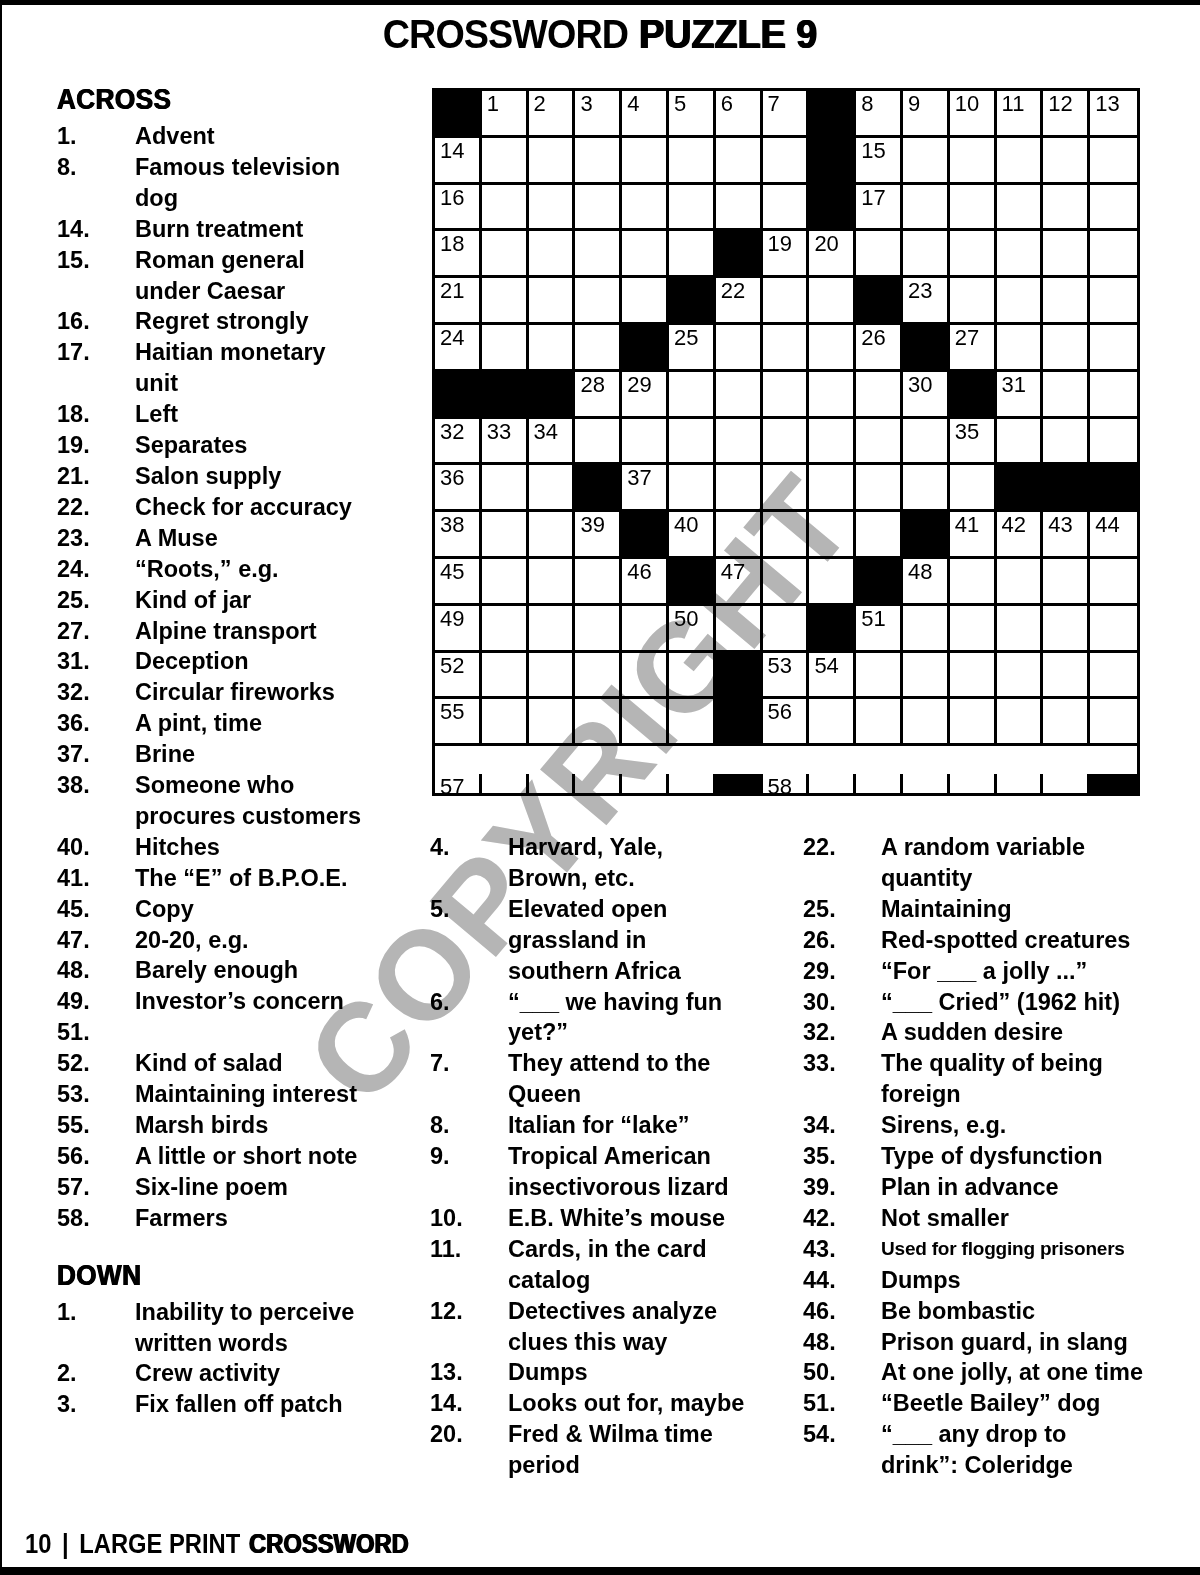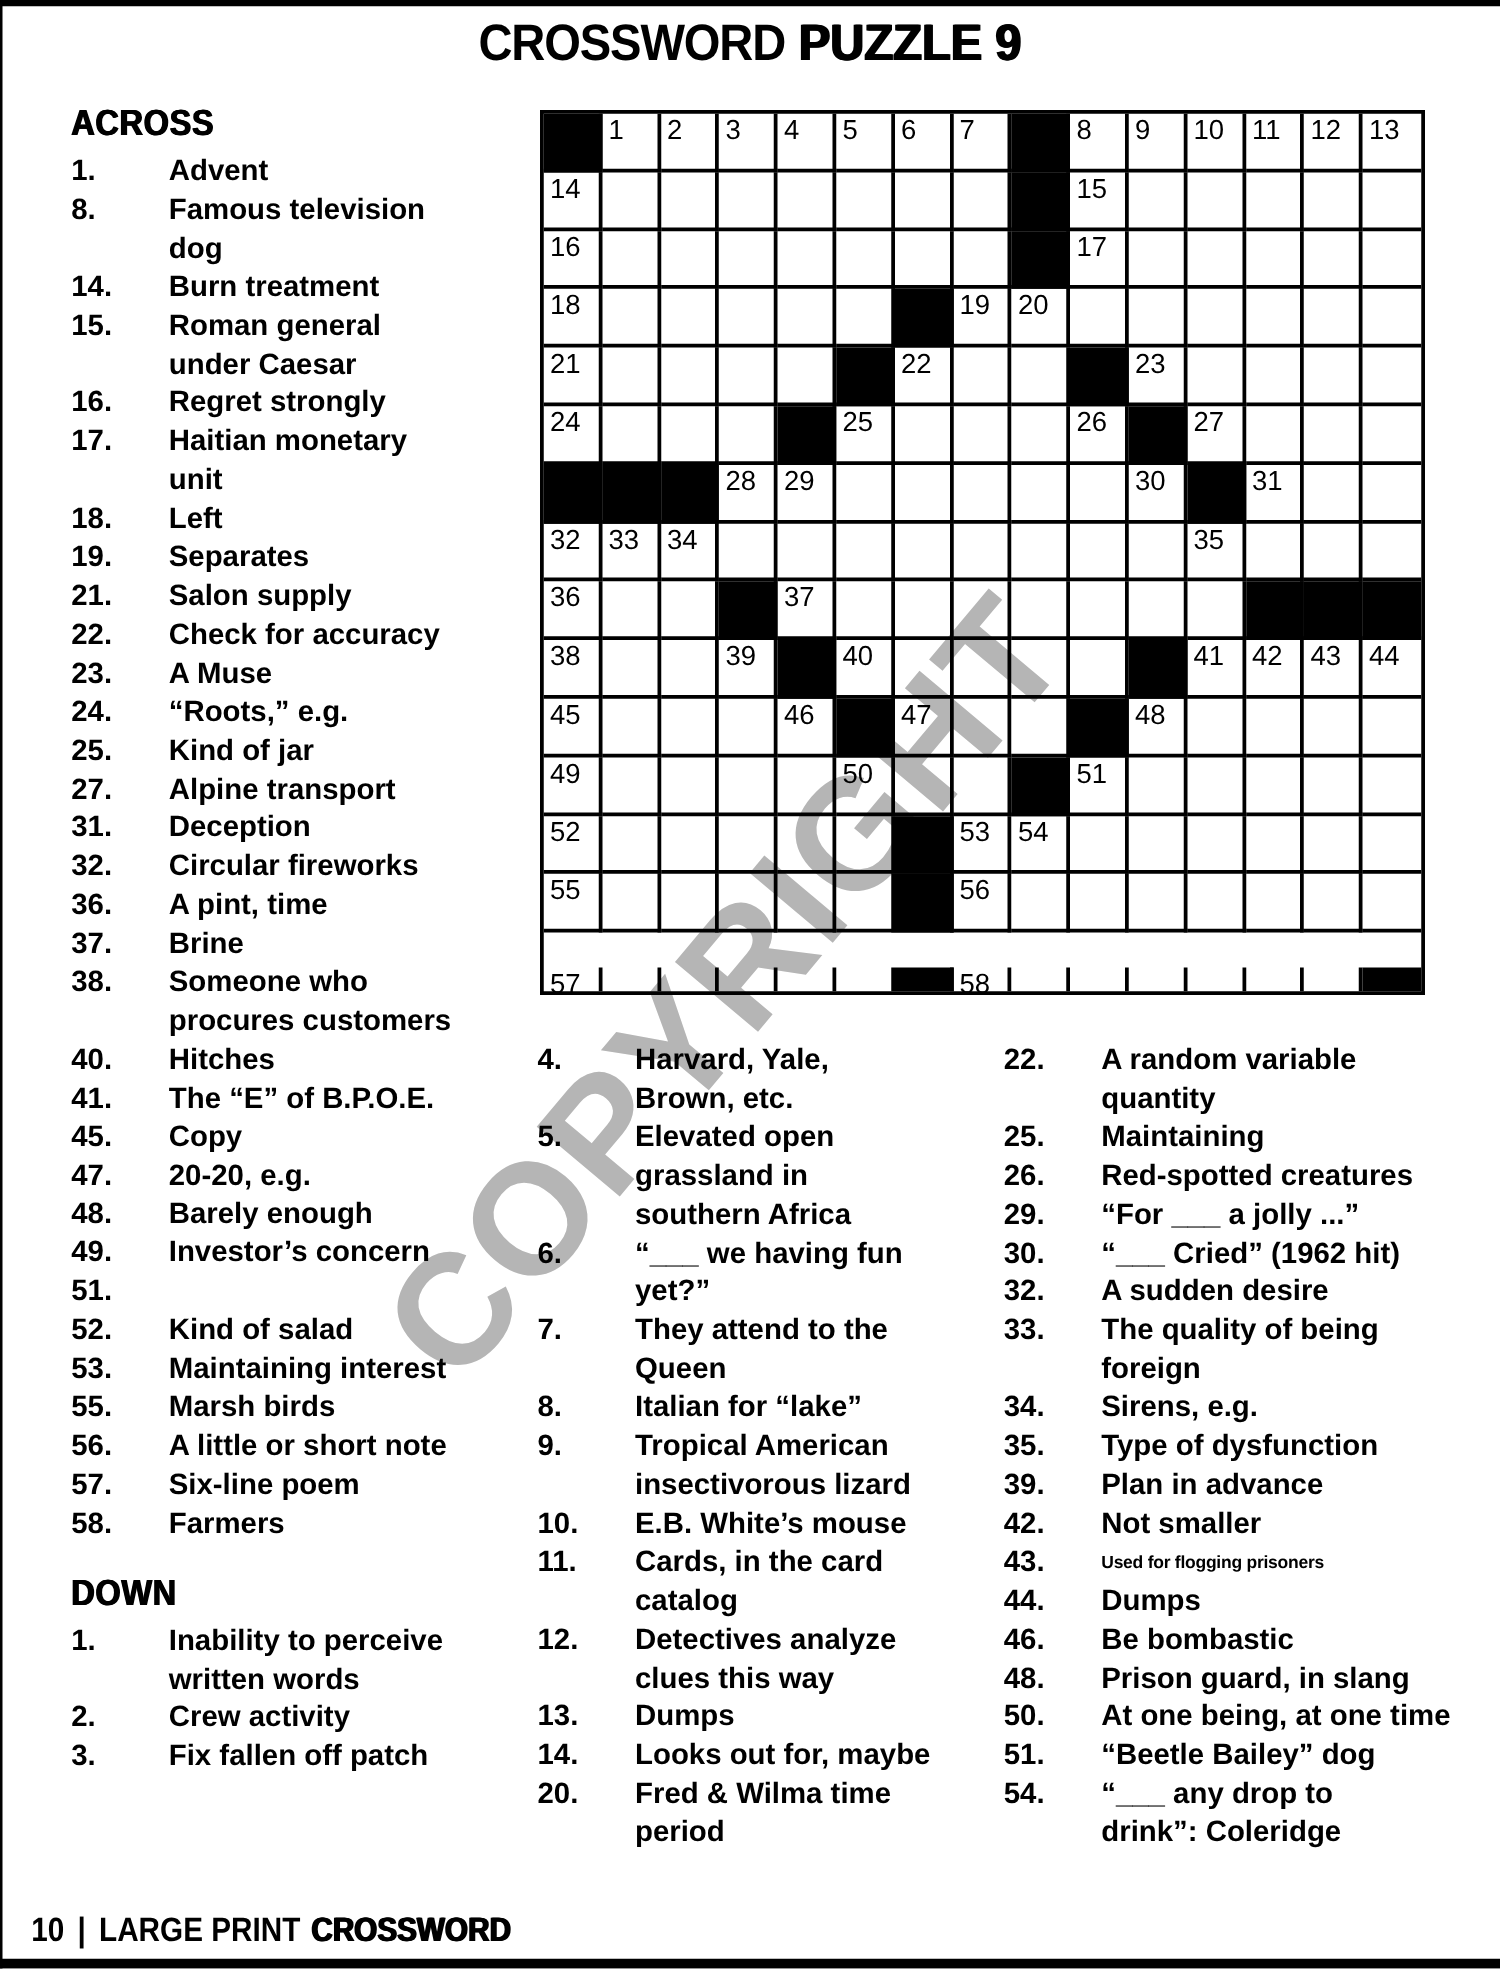--- a/index.html
+++ b/index.html
@@ -34,21 +34,21 @@
   .section-header{
     font-size:29px;font-weight:900;line-height:31px;margin:0 0 6px 0;
     transform:scaleX(0.9);transform-origin:left center;
     text-shadow:0.6px 0 0 #000,-0.6px 0 0 #000;letter-spacing:0.5px;
   }
   .down-header{margin-top:26px;}
 
   .clue{display:flex;align-items:flex-start;}
   .clue-num{flex:0 0 78px;font-size:23.5px;font-weight:700;line-height:30.9px;}
   .clue-text{font-size:23.5px;font-weight:700;line-height:30.9px;white-space:pre-line;}
-  .clue.small .clue-text{font-size:14px;line-height:30.9px;letter-spacing:-0.2px;}
+  .clue.small .clue-text{font-size:19px;line-height:30.9px;letter-spacing:-0.2px;}
 
   .grid{
     position:absolute;left:432px;top:88px;z-index:1;
     display:grid;grid-template-columns:repeat(15,46.8px);grid-template-rows:repeat(15,46.8px);
     border:3px solid #000;background:transparent;
   }
   .gcell{position:relative;box-sizing:border-box;border-right:3px solid #000;border-bottom:3px solid #000;background:transparent;}
   .gcell.black{background:#000;}
   .gcell:nth-child(15n){border-right:none;}
   .gcell:nth-child(n+211){border-bottom:none;margin-top:28px;}
@@ -695,21 +695,21 @@
         <div class="clue">
           <span class="clue-num">46.</span>
           <span class="clue-text">Be bombastic</span>
         </div>
         <div class="clue">
           <span class="clue-num">48.</span>
           <span class="clue-text">Prison guard, in slang</span>
         </div>
         <div class="clue">
           <span class="clue-num">50.</span>
-          <span class="clue-text">At one being, at one time</span>
+          <span class="clue-text">At one jolly, at one time</span>
         </div>
         <div class="clue">
           <span class="clue-num">51.</span>
           <span class="clue-text">“Beetle Bailey” dog</span>
         </div>
         <div class="clue">
           <span class="clue-num">54.</span>
           <span class="clue-text">“___ any drop to
 drink”: Coleridge</span>
         </div>

